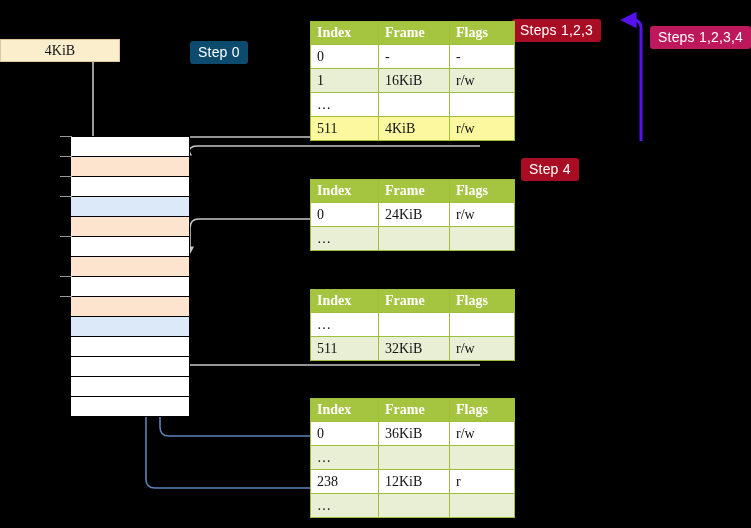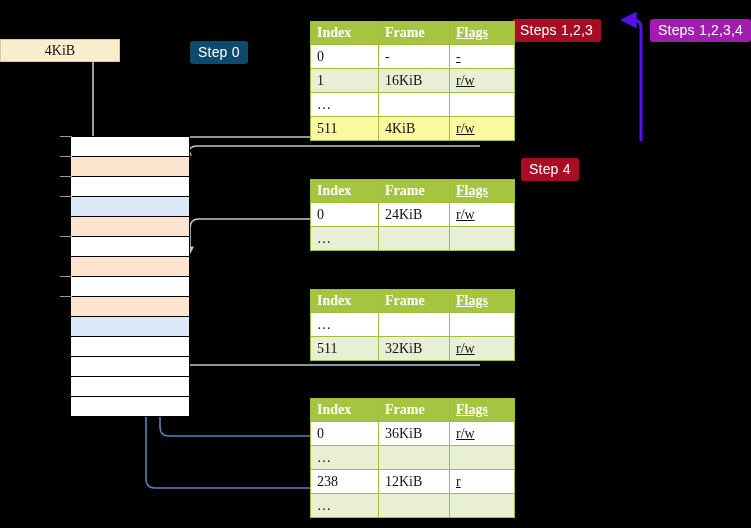--- a/index.html
+++ b/index.html
@@ -89,21 +89,21 @@
     color: #111111;
     height: 17px;
     overflow: hidden;
     white-space: nowrap;
   }
   .ptable tr.odd  td { background: #ffffff; }
   .ptable tr.even td { background: #e8efd5; }
   .ptable td.hl { background: #fbf8a0 !important; }
   .col-index { width: 55px; }
   .col-frame { width: 58px; }
-  .col-flags { width: 52px; text-decoration: underline; }
+  .col-flags { width: 52px; }
 
   
   #wires {
     position: absolute;
     left: 0; top: 0;
     width: 751px; height: 528px;
     pointer-events: none;
   }
 </style>
 </head>
@@ -178,21 +178,21 @@
       <div class="memrow peach" style="top: 160px; width: 120px; height: 21px;"></div>
       <div class="memrow blue" style="top: 180px; width: 120px; height: 21px;"></div>
       <div class="memrow" style="top: 200px; width: 120px; height: 21px;"></div>
       <div class="memrow" style="top: 220px; width: 120px; height: 21px;"></div>
       <div class="memrow" style="top: 240px; width: 120px; height: 21px;"></div>
       <div class="memrow" style="top: 260px; width: 120px; height: 21px;"></div>
     </div>
 
   <div id="badges">
       <div class="badge badge-crimson" style="left: 512px; top: 19px; background: rgb(168, 13, 36);">Steps 1,2,3</div>
-      <div class="badge badge-violet" style="left: 650px; top: 19px; background: #a21caf;">Steps 1,2,3,4</div>
+      <div class="badge badge-violet" style="left: 650px; top: 26px; background: #be185d;">Steps 1,2,3,4</div>
       <div class="badge badge-crimson" style="left: 190px; top: 41px; background: #0c4a6e;">Step 0</div>
       <div class="badge badge-crimson" style="left: 521px; top: 158px; background: rgb(168, 13, 36);">Step 4</div>
     </div>
 
   <div id="tables">
       <table class="ptable" style="left: 310px; top: 21px;">
         <thead>
           <tr>
             <th class="col-index">Index</th>
             <th class="col-frame">Frame</th>

